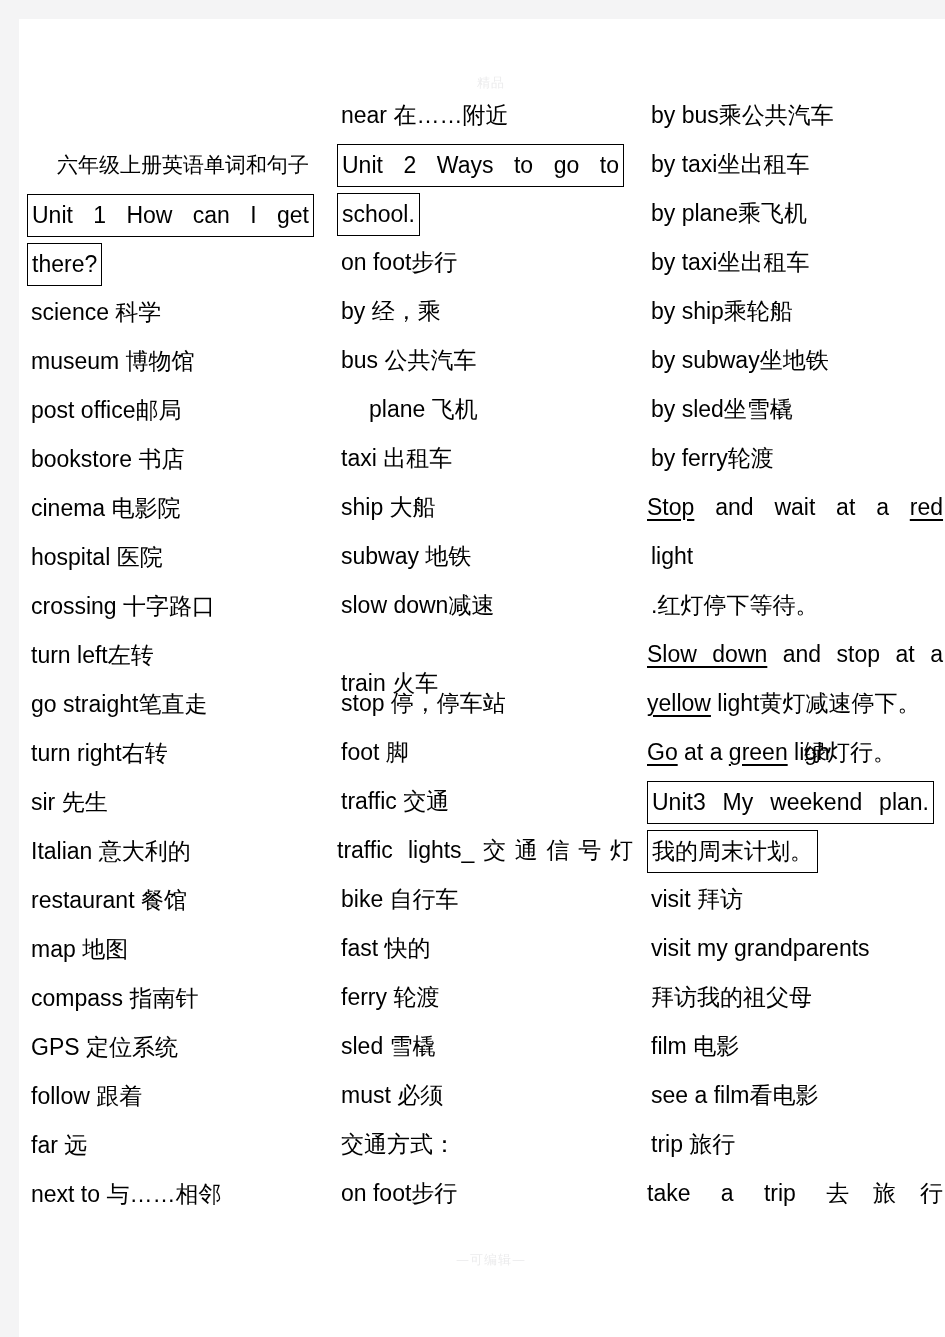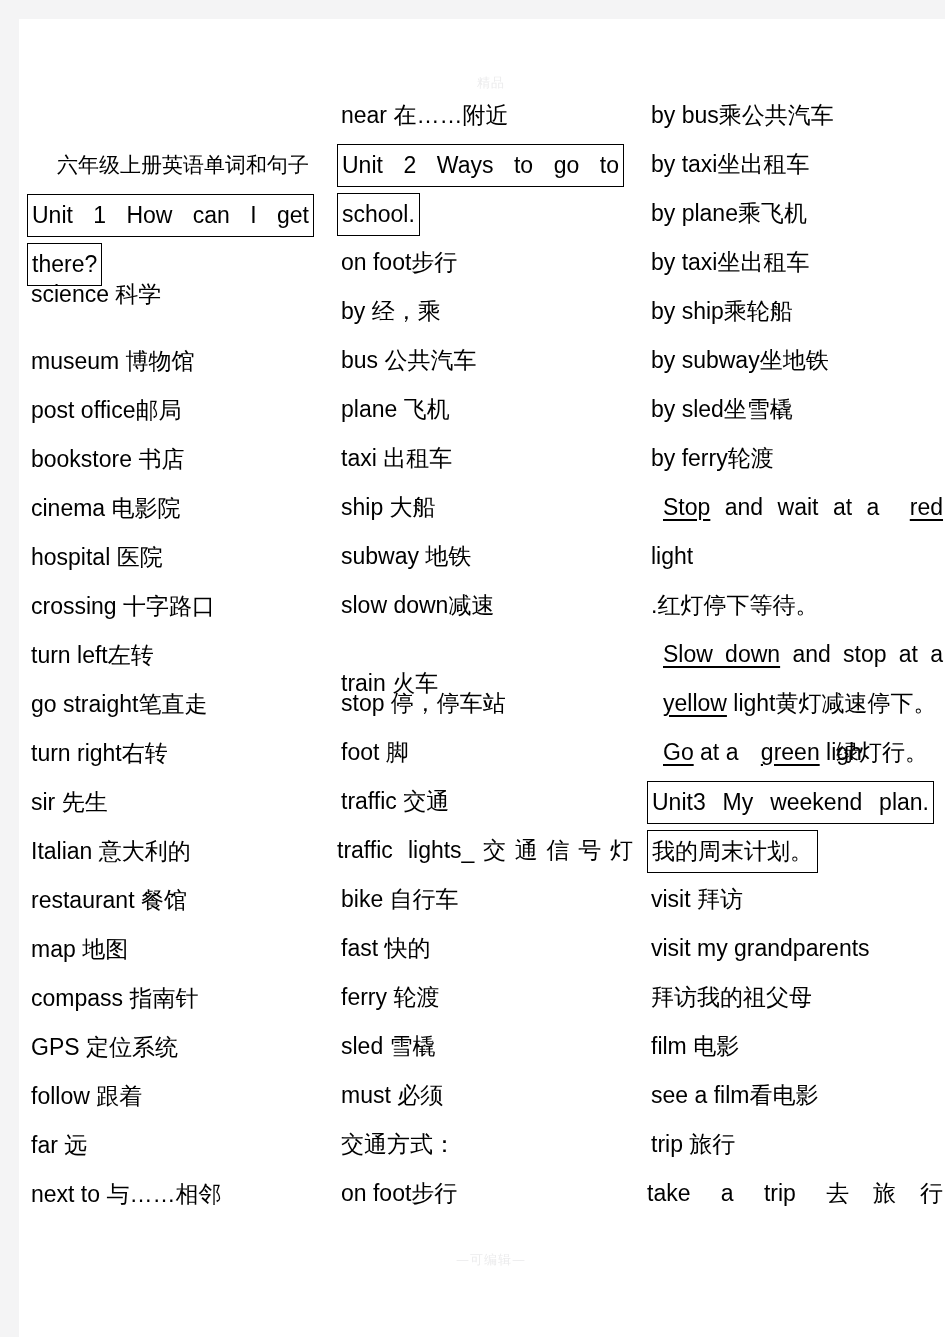--- a/index.html
+++ b/index.html
@@ -100,21 +100,21 @@
   
   .justify {
     display: block;
     width: 296px;
     text-align: justify;
     text-align-last: justify;
     line-height: 49px;
   }
 
   
-  .u { text-decoration: underline; text-underline-offset: 4px; margin-left: 16px; }
+  .u { text-decoration: underline; text-underline-offset: 4px; }
 
   
   .ind { padding-left: 12px; }
 
   
   .overlap {
     position: relative;
     margin-left: -26px;
   }
   .lead { padding-left: 4px; }
@@ -124,21 +124,21 @@
 
 <div id="page">
   <div id="sheet">
 
     <div class="watermark" id="wm-top">精品</div>
 
     <div class="col" id="col1">
         <div class="row doc-title" style="top: 122px;"><span class="txt">六年级上册英语单词和句子</span></div>
         <div class="row" style="top: 171px;"><span class="boxed boxed-wide">Unit 1   How can I get</span></div>
         <div class="row" style="top: 220px;"><span class="boxed boxed-auto">there?</span></div>
-        <div class="row" style="top: 251px;"><span class="txt lead">science 科学</span></div>
+        <div class="row" style="top: 269px;"><span class="txt lead">science 科学</span></div>
         <div class="row" style="top: 318px;"><span class="txt lead">museum 博物馆</span></div>
         <div class="row" style="top: 367px;"><span class="txt lead ind">post office邮局</span></div>
         <div class="row" style="top: 416px;"><span class="txt lead">bookstore 书店</span></div>
         <div class="row" style="top: 465px;"><span class="txt lead">cinema 电影院</span></div>
         <div class="row" style="top: 514px;"><span class="txt lead">hospital 医院</span></div>
         <div class="row" style="top: 563px;"><span class="txt lead">crossing 十字路口</span></div>
         <div class="row" style="top: 612px;"><span class="txt lead">turn left左转</span></div>
         <div class="row" style="top: 661px;"><span class="txt lead">go straight笔直走</span></div>
         <div class="row" style="top: 710px;"><span class="txt lead">turn right右转</span></div>
         <div class="row" style="top: 759px;"><span class="txt lead">sir 先生</span></div>
@@ -151,21 +151,21 @@
         <div class="row" style="top: 1102px;"><span class="txt lead">far 远</span></div>
         <div class="row" style="top: 1151px;"><span class="txt lead">next to 与……相邻</span></div>
       </div>
     <div class="col" id="col2">
         <div class="row" style="top: 72px;"><span class="txt lead">near 在……附近</span></div>
         <div class="row" style="top: 121px;"><span class="boxed boxed-wide">Unit 2   Ways to go to</span></div>
         <div class="row" style="top: 170px;"><span class="boxed boxed-auto">school.</span></div>
         <div class="row" style="top: 219px;"><span class="txt lead">on foot步行</span></div>
         <div class="row" style="top: 268px;"><span class="txt lead">by 经，乘</span></div>
         <div class="row" style="top: 317px;"><span class="txt lead">bus 公共汽车</span></div>
-        <div class="row" style="top: 366px;"><span class="txt lead">plane 飞机</span></div>
+        <div class="row" style="top: 366px; margin-left: 28px;"><span class="txt lead">plane 飞机</span></div>
         <div class="row" style="top: 415px;"><span class="txt lead">taxi 出租车</span></div>
         <div class="row" style="top: 464px;"><span class="txt lead">ship 大船</span></div>
         <div class="row" style="top: 513px;"><span class="txt lead">subway 地铁</span></div>
         <div class="row" style="top: 562px;"><span class="txt lead">slow down减速</span></div>
         <div class="row" style="top: 640px;"><span class="txt lead">train 火车</span></div>
         <div class="row" style="top: 660px;"><span class="txt lead">stop 停，停车站</span></div>
         <div class="row" style="top: 709px;"><span class="txt lead">foot 脚</span></div>
         <div class="row" style="top: 758px;"><span class="txt lead">traffic 交通</span></div>
         <div class="row" style="top: 807px;"><span class="txt justify">traffic lights_交通信号灯</span></div>
         <div class="row" style="top: 905px;"><span class="txt lead">fast 快的</span></div>

